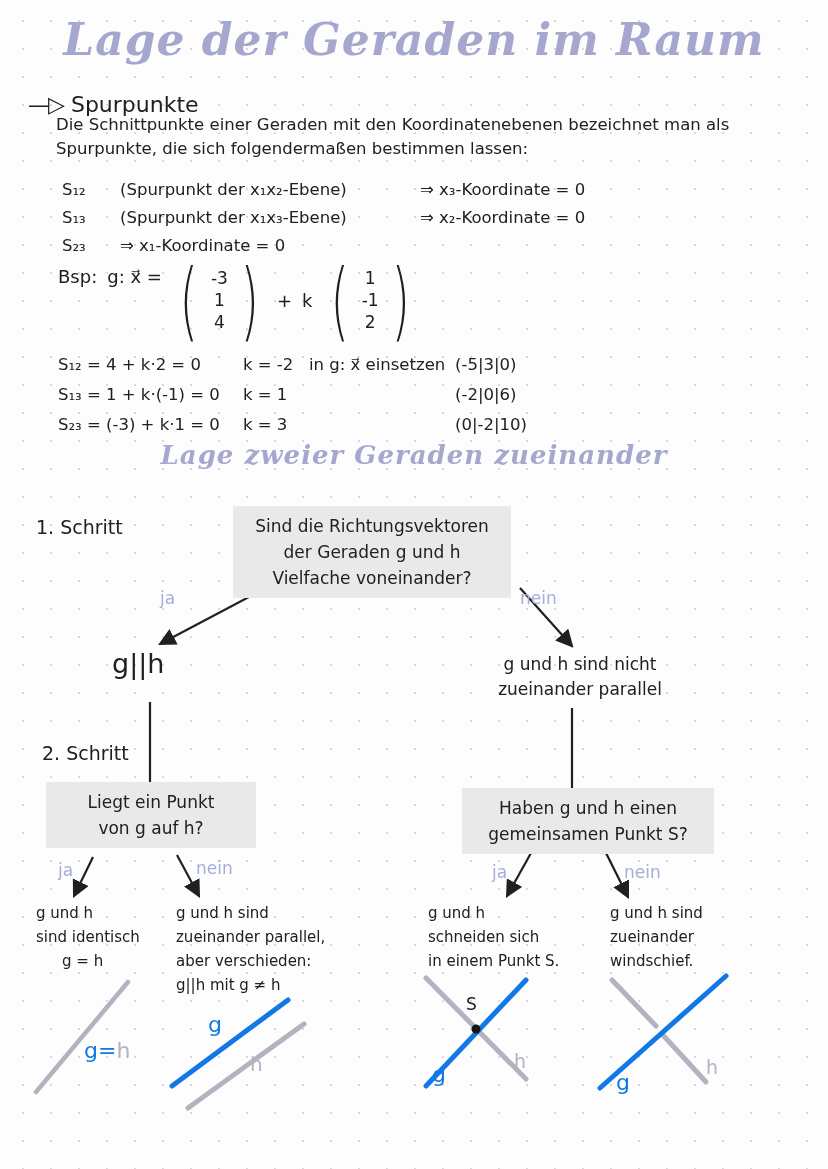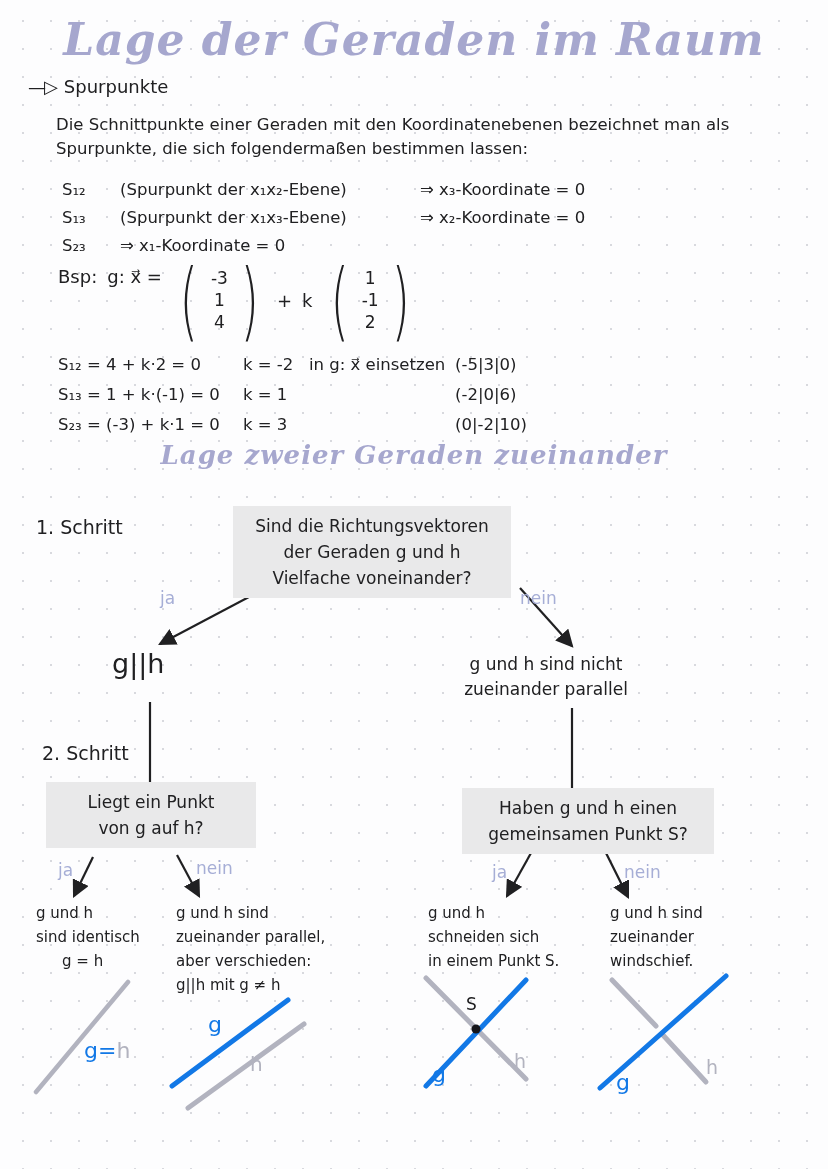--- a/index.html
+++ b/index.html
@@ -11,21 +11,21 @@
     font-family:"DejaVu Sans",sans-serif;color:#202022;
   }
   .abs{position:absolute;}
   .heading{
     font-family:"DejaVu Serif",serif;font-style:italic;font-weight:700;
     color:#a6a7ce;text-align:center;width:828px;left:0;letter-spacing:1px;
   }
   #title1{top:14px;font-size:44px;}
   #title2{top:432px;font-size:26px;margin-top:8px;}
   .body-text{font-size:16.5px;line-height:24px;color:#202022;}
-  #spur-head{left:28px;top:76px;font-size:18px;}
+  #spur-head{left:28px;top:92px;font-size:22px;}
   #spur-head .arrow-glyph{letter-spacing:-2px;margin-right:8px;}
   #spur-def{left:56px;top:113px;width:730px;}
   .srow-grid{left:62px;top:178px;display:grid;grid-template-columns:58px 300px auto;row-gap:4px;font-size:16.5px;line-height:24px;}
   
   #bsp{left:58px;top:256px;display:flex;align-items:flex-start;gap:10px;font-size:18px;}
   #bsp .toprow{margin-top:10px;}
   .vec{display:inline-flex;align-items:center;height:88px;}
   .paren{font-size:86px;line-height:86px;font-weight:100;transform:scaleX(.55);color:#202022;}
   .vcol{display:inline-flex;flex-direction:column;align-items:center;font-size:17px;line-height:22px;min-width:28px;}
   .midline{align-self:center;}
@@ -36,21 +36,21 @@
   #step2{left:42px;top:742px;text-align:right;}
   .qbox{background:#e9e9ea;text-align:center;font-size:17px;line-height:26px;padding:7px 12px;}
   #q1box{left:233px;top:506px;width:254px;}
   #q2lbox{left:46px;top:782px;width:186px;}
   #q2rbox{left:462px;top:788px;width:228px;}
   .janein{color:#a6aed6;font-size:17px;}
   #ja1{left:160px;top:588px;} #nein1{left:520px;top:588px;}
   #ja2{left:58px;top:860px;}  #nein2{left:196px;top:858px;}
   #ja3{left:492px;top:862px;} #nein3{left:624px;top:862px;}
   #gparallel{left:112px;top:648px;font-size:27px;}
-  #notpar{left:440px;top:652px;width:212px;text-align:center;font-size:17px;line-height:25px;}
+  #notpar{left:474px;top:652px;width:212px;text-align:center;font-size:17px;line-height:25px;}
   .outcome{font-size:15px;line-height:24px;}
   #out1{left:36px;top:901px;} #out1 .l3{text-indent:26px;}
   #out2{left:176px;top:901px;}
   #out3{left:428px;top:901px;}
   #out4{left:610px;top:901px;}
   
   .skl{font-size:22px;font-weight:500;}
   .blue{color:#1278e6;} .gray{color:#b2b3bf;}
   #lbl-geh{left:84px;top:1038px;font-size:22px;}
   #lbl-par-g{left:208px;top:1012px;}

